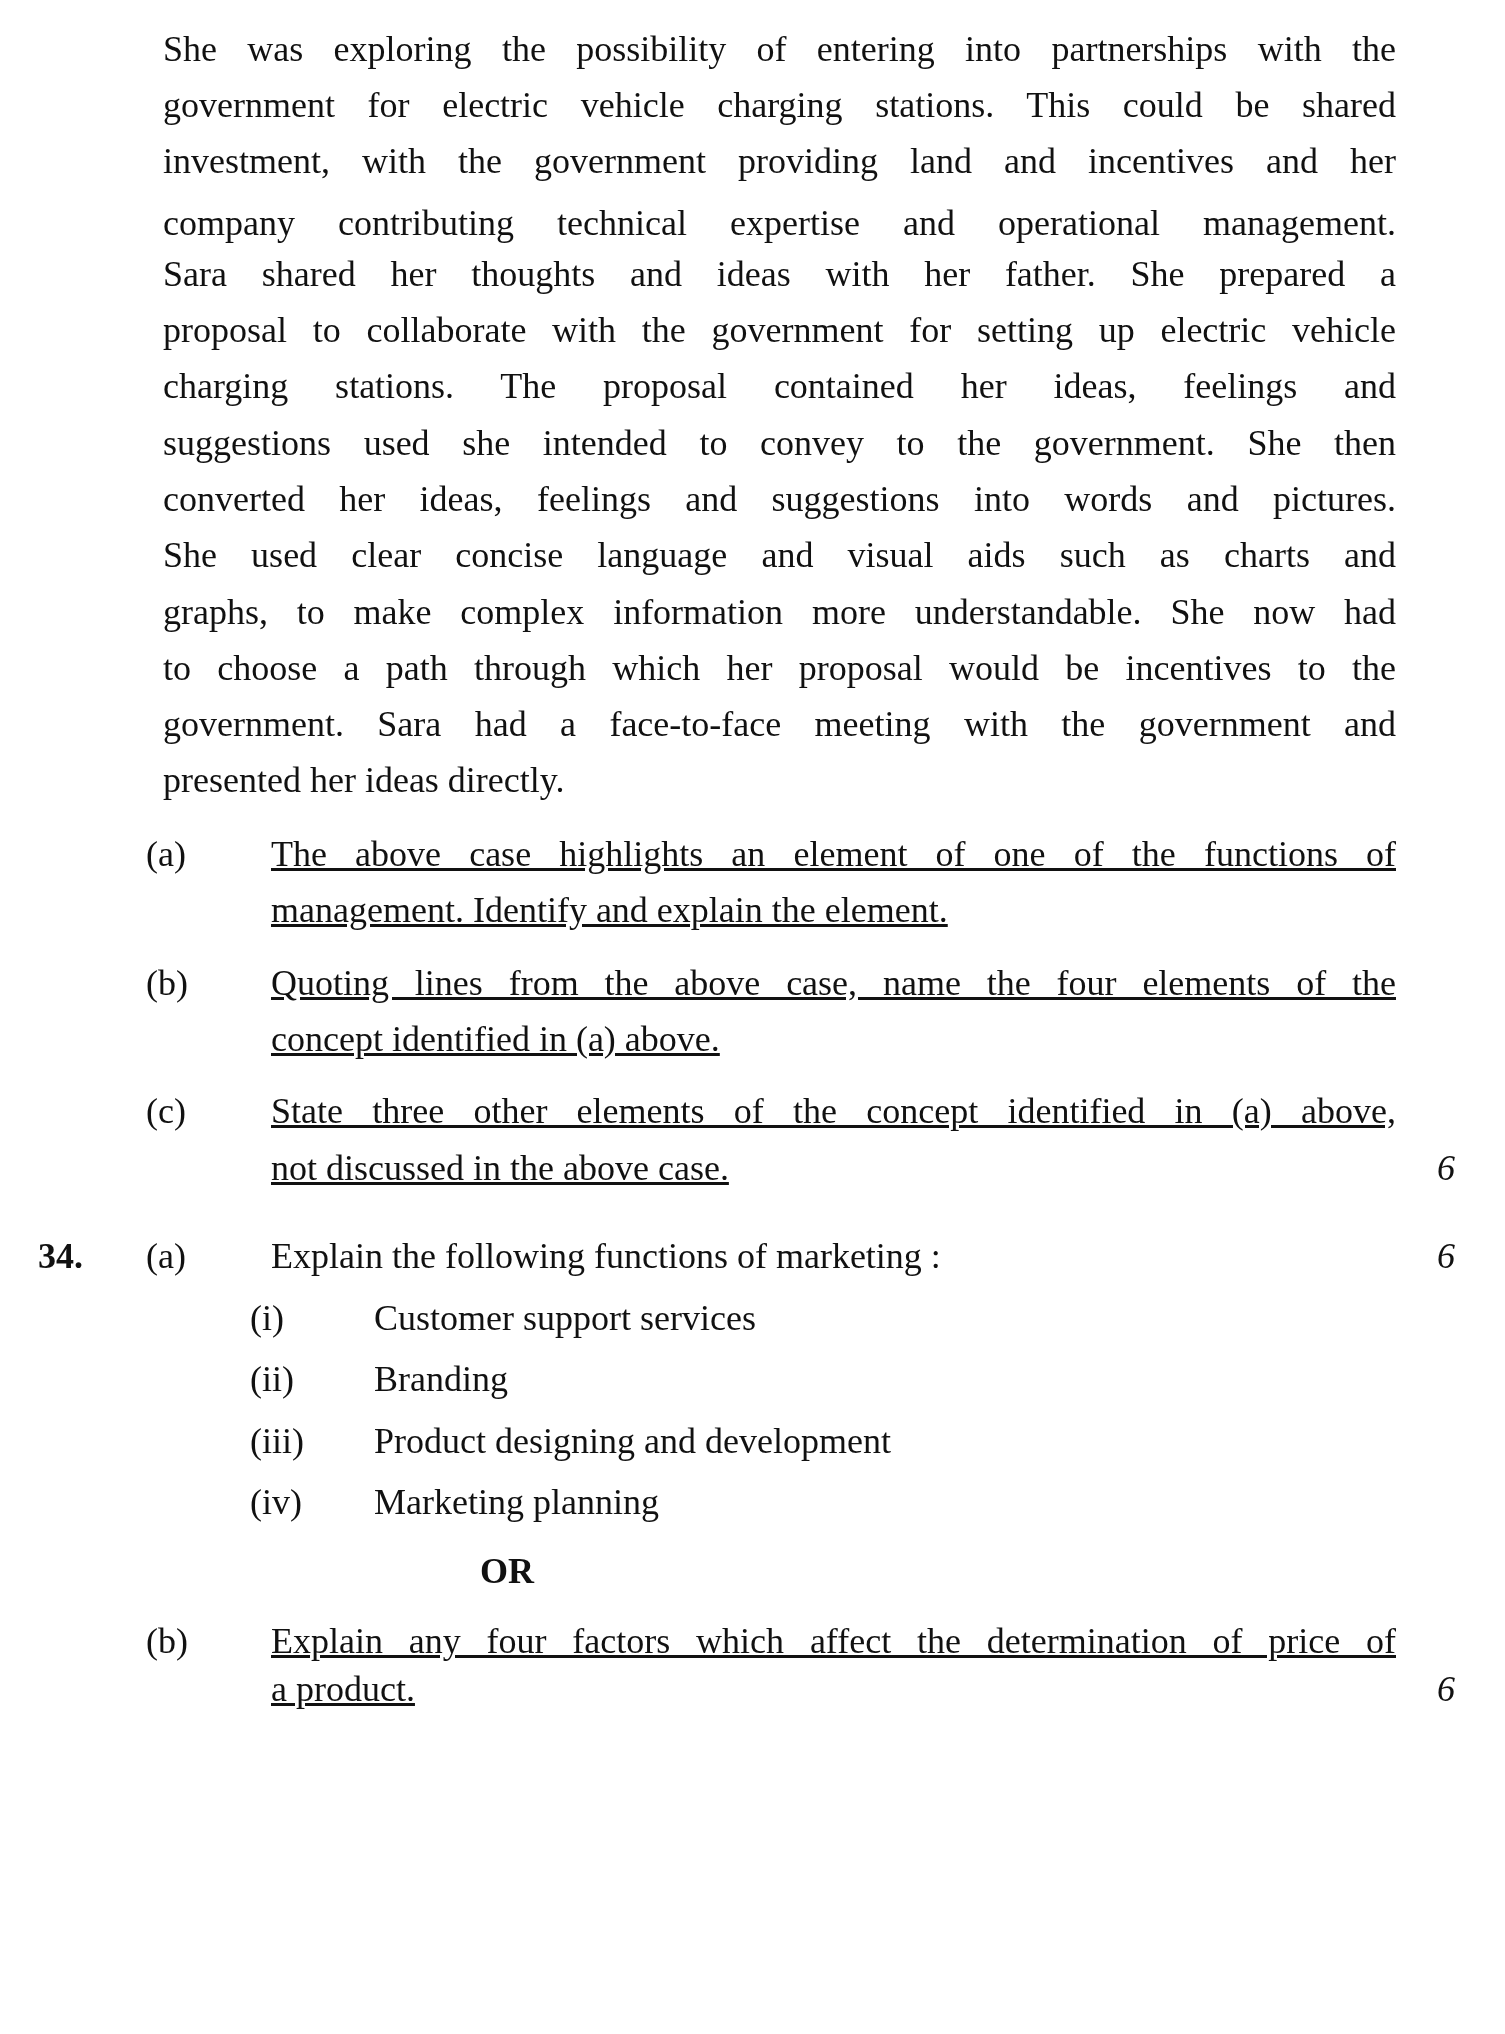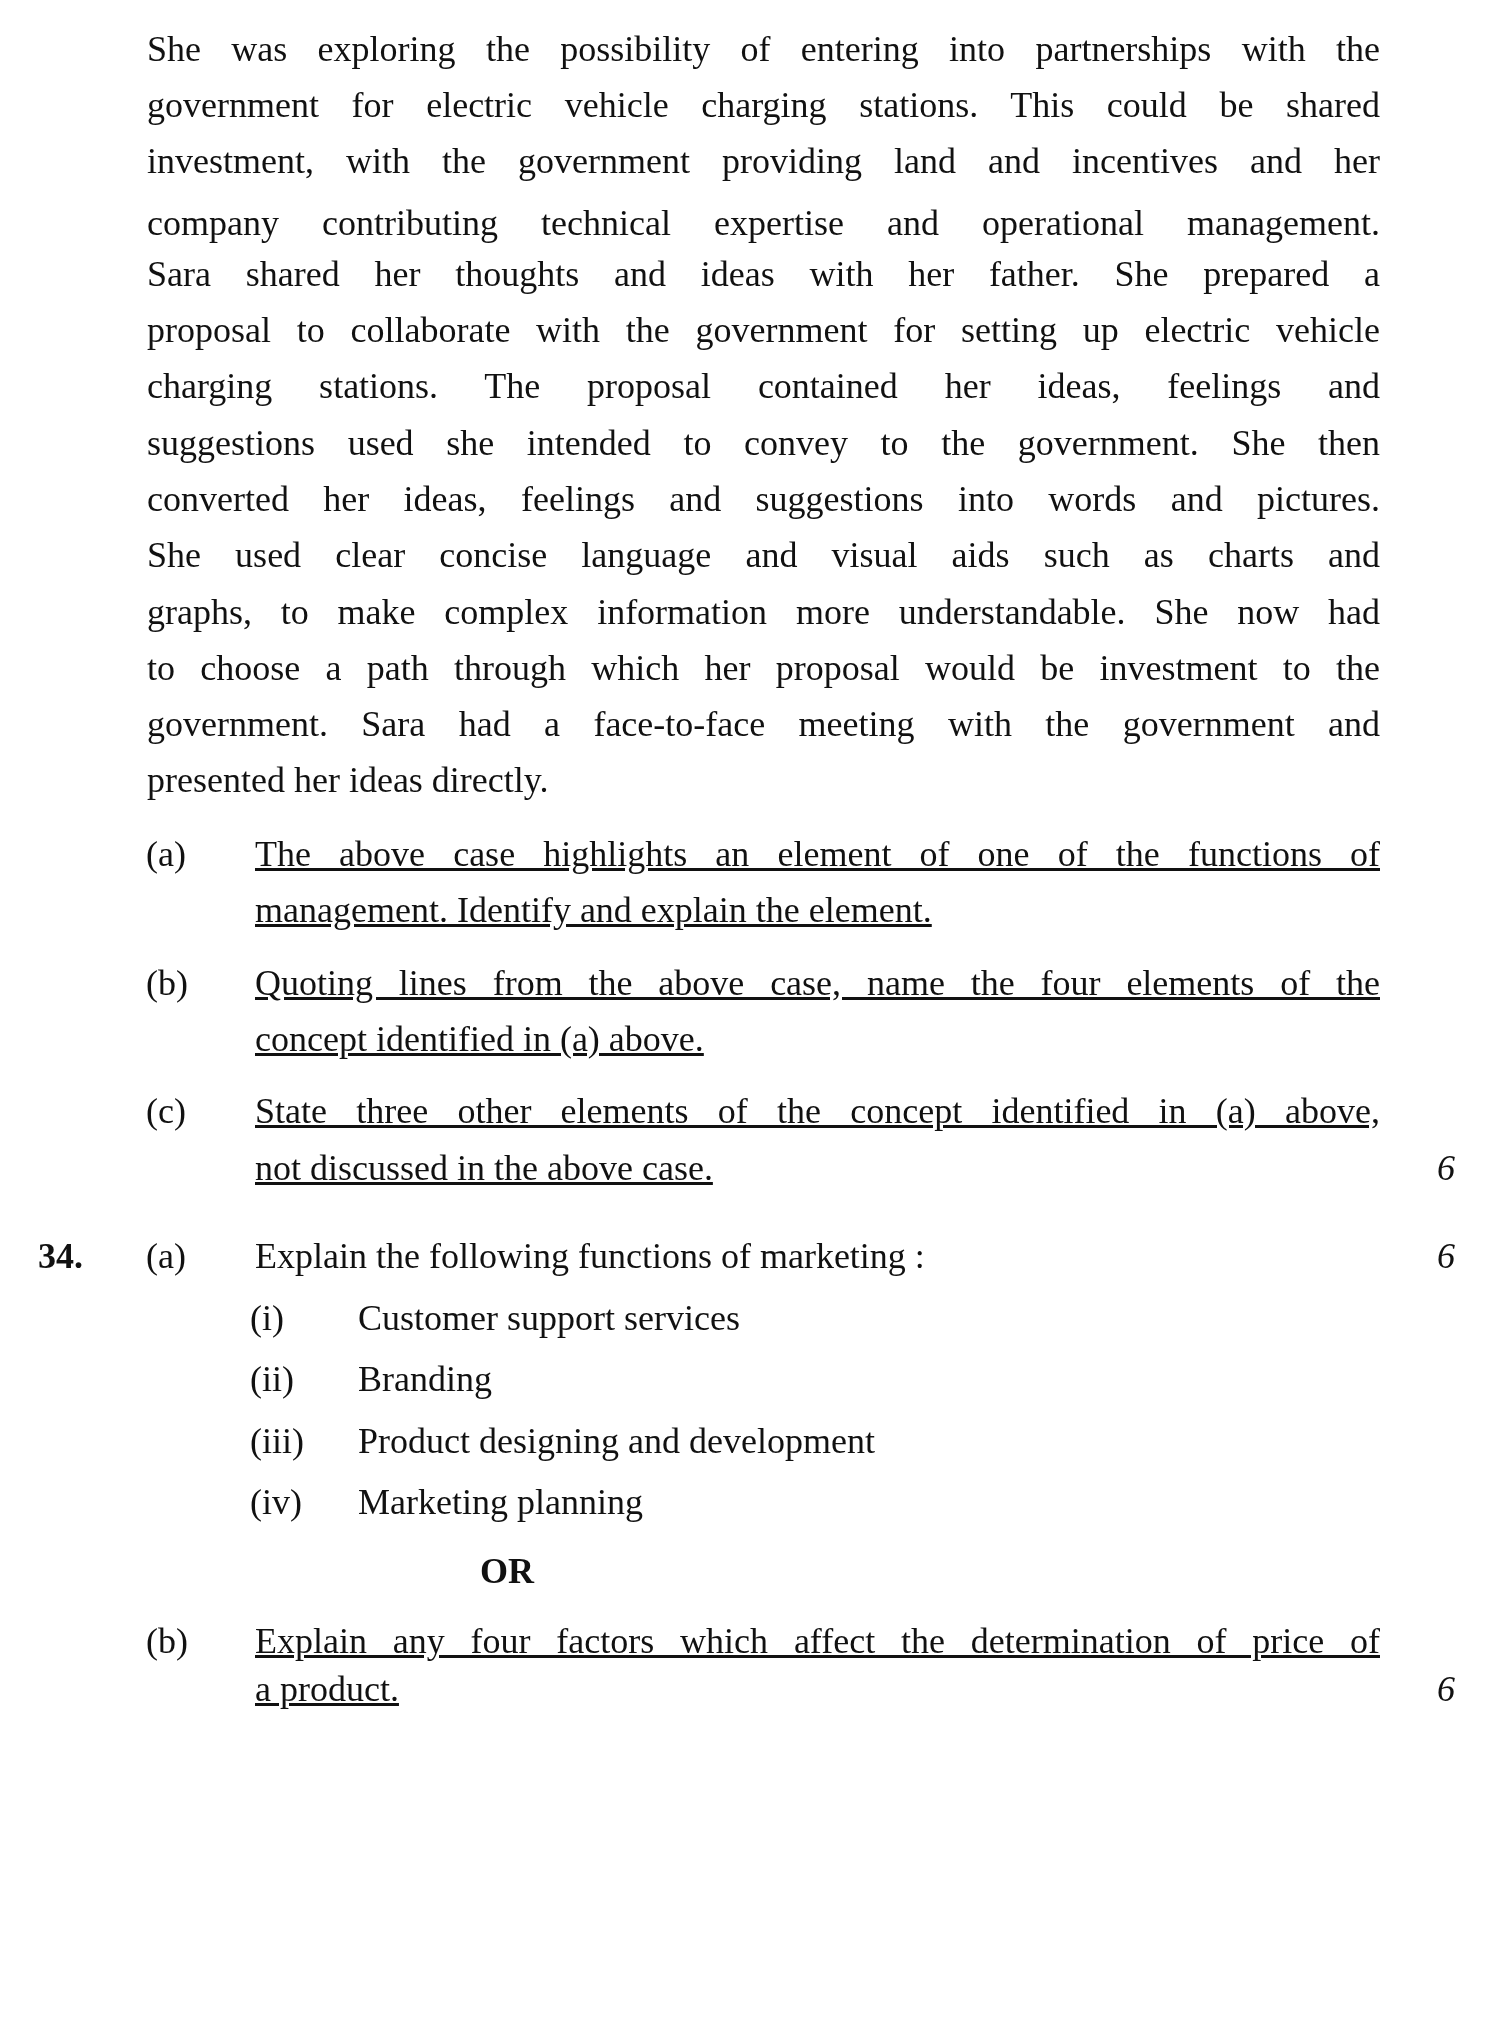--- a/index.html
+++ b/index.html
@@ -1,18 +1,18 @@
 <!DOCTYPE html>
 <html><head>
 <meta charset="utf-8">
 <style>
   html, body { margin:0; padding:0; background:#ffffff; }
   body { width:1505px; height:2034px; position:relative; overflow:hidden;
          font-family:"Liberation Serif","DejaVu Serif",serif; color:#111; }
-  .line { position:absolute; font-size:36px; line-height:44px; white-space:nowrap; }
+  .line { position:absolute; font-size:36px; line-height:44px; white-space:nowrap;margin-left:16px; }
   .para { left:147px; width:1233px; text-align:justify; text-align-last:justify; }
   .para.last { text-align-last:left; }
   .lbl { position:absolute; font-size:36px; line-height:44px; }
   .sub { left:255px; width:1125px; text-align:justify; text-align-last:justify;text-decoration:underline; }
   .sub.last { text-align-last:left; }
   .mark { position:absolute; left:1437px; font-size:36px; line-height:44px; font-style:italic; }
   .bold { font-weight:bold;text-align:center; }
 </style>
 </head>
 <body>
@@ -22,21 +22,21 @@
   <div class="line para" style="top:83px">government for electric vehicle charging stations. This could be shared</div>
   <div class="line para" style="top:139px">investment, with the government providing land and incentives and her</div>
   <div class="line para" style="top:201px">company contributing technical expertise and operational management.</div>
   <div class="line para" style="top:252px">Sara shared her thoughts and ideas with her father. She prepared a</div>
   <div class="line para" style="top:308px">proposal to collaborate with the government for setting up electric vehicle</div>
   <div class="line para" style="top:364px">charging stations. The proposal contained her ideas, feelings and</div>
   <div class="line para" style="top:421px">suggestions used she intended to convey to the government. She then</div>
   <div class="line para" style="top:477px">converted her ideas, feelings and suggestions into words and pictures.</div>
   <div class="line para" style="top:533px">She used clear concise language and visual aids such as charts and</div>
   <div class="line para" style="top:590px">graphs, to make complex information more understandable. She now had</div>
-  <div class="line para" style="top:646px">to choose a path through which her proposal would be investment to the</div>
+  <div class="line para" style="top:646px">to choose a path through which her proposal would be incentives to the</div>
   <div class="line para" style="top:702px">government. Sara had a face-to-face meeting with the government and</div>
   <div class="line para last" style="top:758px">presented her ideas directly.</div>
 </div>
 
 <div>
   <div class="lbl" style="left:146px;top:832px">(a)</div>
   <div class="line sub" style="top:832px">The above case highlights an element of one of the functions of</div>
   <div class="line sub last" style="top:888px">management. Identify and explain the element.</div>
 </div>
 

